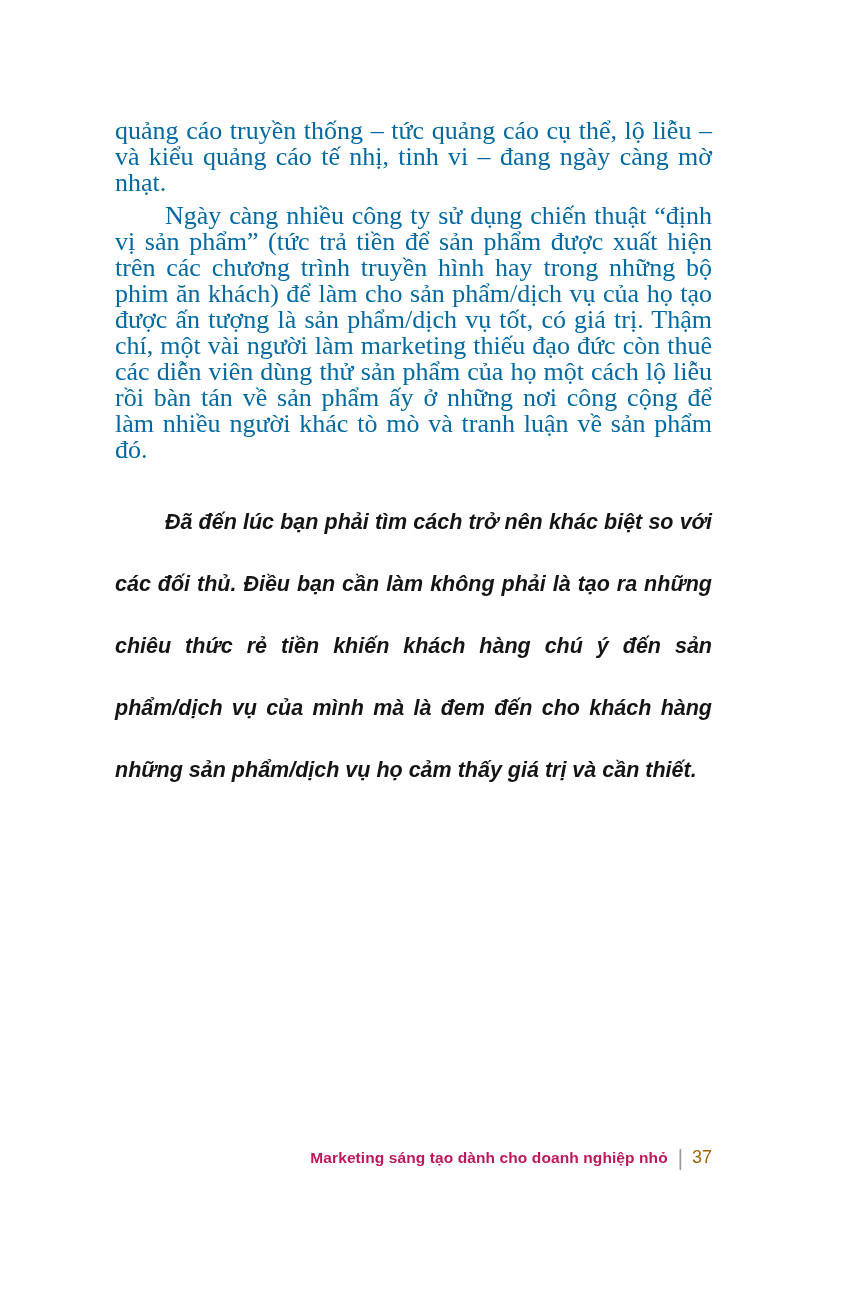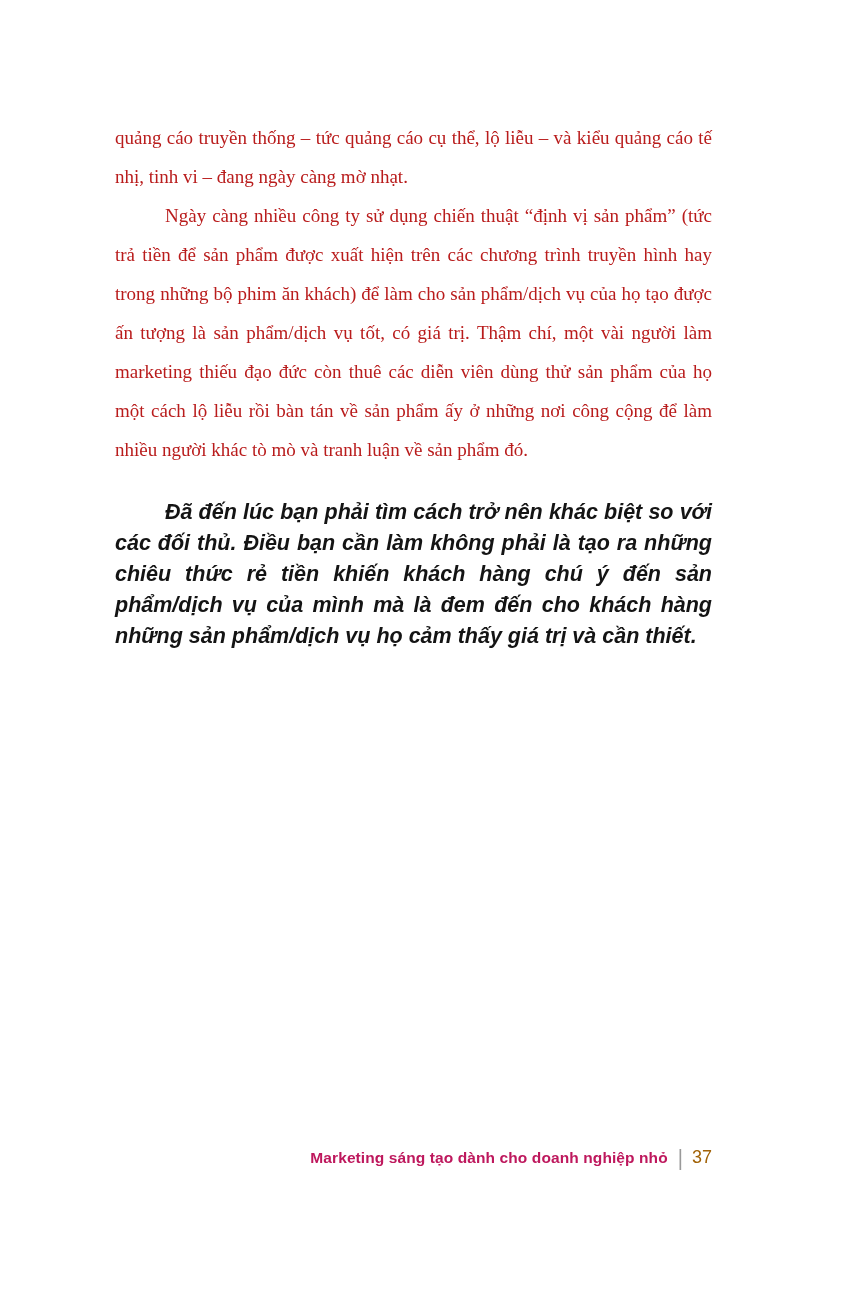--- a/index.html
+++ b/index.html
@@ -15,35 +15,36 @@
     font-family: "Liberation Serif", serif;
     color: #1c1c1c;
   }
   .page-body {
     position: absolute;
     left: 115px;
     top: 118px;
     width: 597px;
   }
   p.body-para {
-    font-size: 19px;
-    line-height: 39px;
+    font-size: 26px;
+    line-height: 26px;
     text-align: justify;
     margin: 0;
-    color: #b91c1c;
+    color: #0369a1;
   }
   p.body-para.indent {
     text-indent: 50px;
+    margin-top: 7px;
   }
   p.quote-para {
     font-family: "Liberation Sans", sans-serif;
     font-weight: bold;
     font-style: italic;
     font-size: 21.5px;
-    line-height: 31px;
+    line-height: 62px;
     text-align: justify;
     text-indent: 50px;
     margin: 28px 0 0 0;
     color: #141414;
   }
   .page-footer {
     position: absolute;
     top: 1146px;
     right: 132px;
     display: flex;

